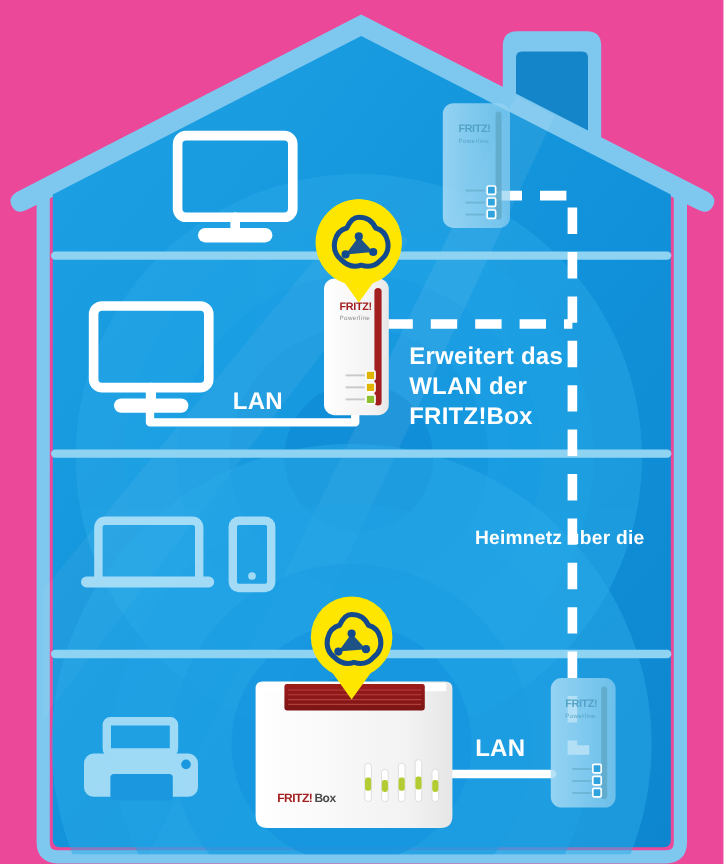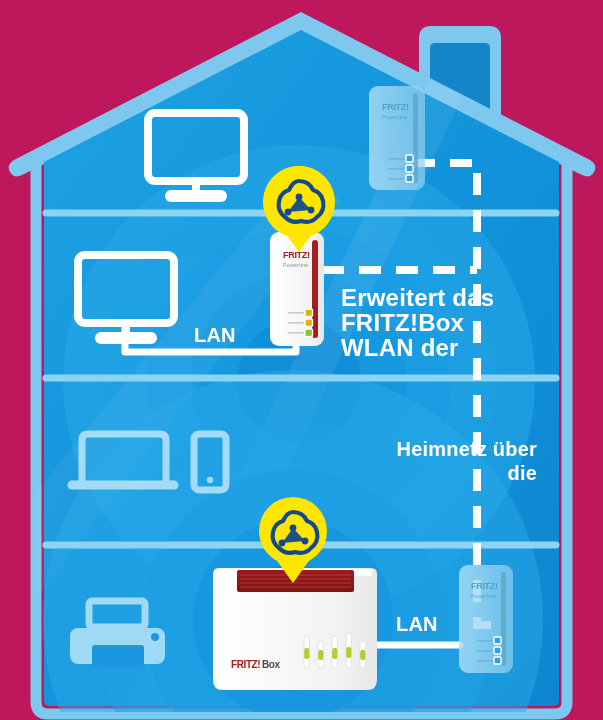--- a/index.html
+++ b/index.html
@@ -1,21 +1,21 @@
 <!DOCTYPE html>
 <html><head>
 <meta charset="utf-8">
 <style>
   html,body{margin:0;padding:0;background:#ffffff;}
   body{width:603px;height:720px;overflow:hidden;font-family:"Liberation Sans",sans-serif;}
-  #stage{position:relative;width:603px;height:720px;background:#be185d;}
+  #stage{position:relative;width:603px;height:720px;background:#ec4899;}
   svg.layer{position:absolute;left:0;top:0;width:603px;height:720px;}
   .txt{position:absolute;color:#ffffff;font-weight:bold;font-family:"Liberation Sans",sans-serif;letter-spacing:.2px;}
-  #label-extends{left:341px;top:285px;font-size:24px;line-height:25px;}
-  #label-powerline{left:363px;top:437px;font-size:20px;line-height:24px;text-align:right;width:174px;}
+  #label-extends{left:341px;top:285px;font-size:20px;line-height:25px;}
+  #label-powerline{left:363px;top:437px;font-size:16px;line-height:24px;text-align:right;width:174px;}
   #lan-top{left:194px;top:324px;font-size:20px;}
   #lan-bottom{left:396px;top:613px;font-size:20px;}
 </style>
 </head>
 <body>
 
 <div id="stage">
 
   <svg class="layer" viewBox="0 0 603 720">
     <defs>
@@ -250,22 +250,22 @@
           <circle cx="282" cy="543" r="3.4"></circle>
           <circle cx="305" cy="541" r="3.4"></circle>
           <path d="M293 528 L282 543 L305 541 Z" fill="#134a8e" opacity="0.95"></path>
         </g>
       </g>
     </g>
   </svg>
 
   <div class="txt" id="label-extends">
     <div>Erweitert das</div>
+    <div>WLAN der</div>
     <div>FRITZ!Box</div>
-    <div>WLAN der</div>
   </div>
 
   <div class="txt" id="label-powerline">
     <div>Heimnetz über die</div>
   </div>
 
   <div class="txt" id="lan-top">LAN</div>
   <div class="txt" id="lan-bottom">LAN</div>
 
 </div>

